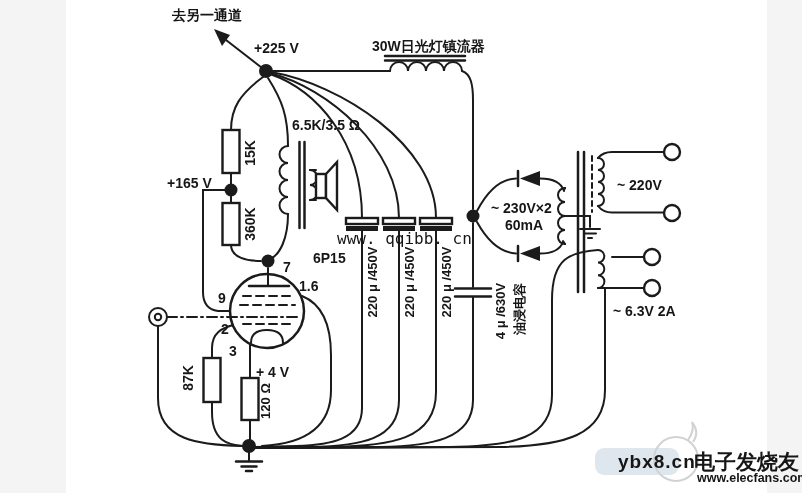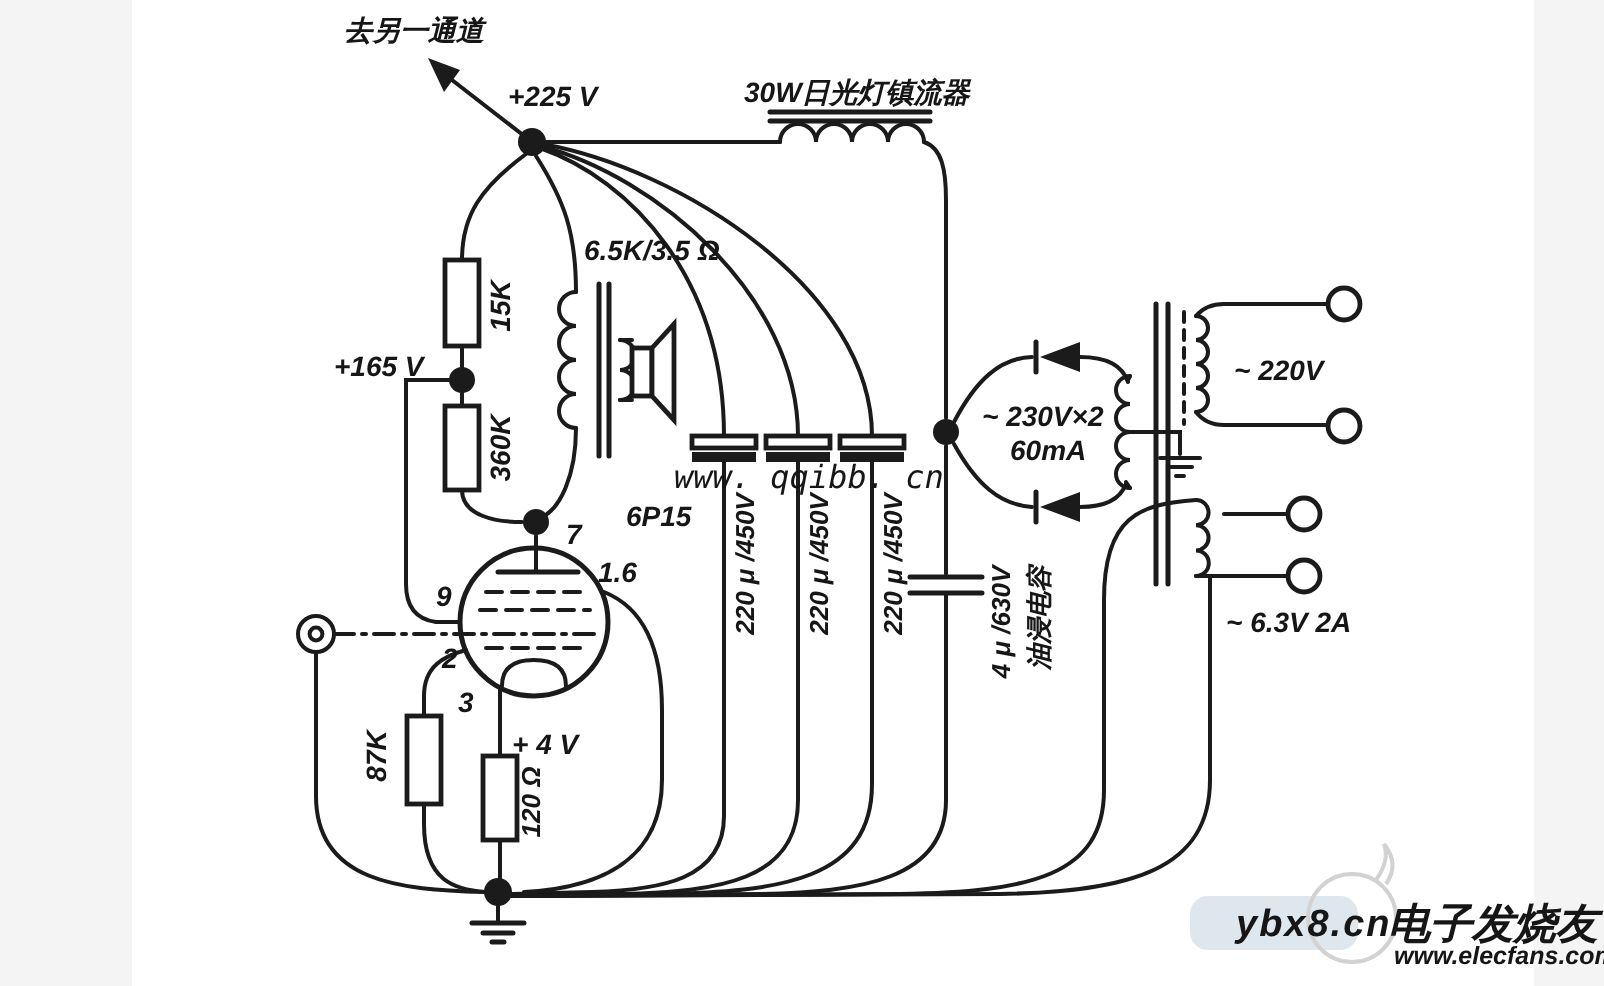--- a/index.html
+++ b/index.html
@@ -1,20 +1,19 @@
 <!DOCTYPE html>
 <html><head>
 <meta charset="utf-8">
 <style>
   html,body { margin:0; padding:0; }
   #stage {
     position:relative; width:802px; height:493px;
     background:#ffffff; overflow:hidden;
     font-family:"Liberation Sans","DejaVu Sans",sans-serif;
-    font-style:italic;
   }
   svg { position:absolute; left:0; top:0; }
   .w   { fill:none; stroke:#1b1b1b; stroke-width:2; stroke-linecap:round; }
   .w25 { fill:none; stroke:#1b1b1b; stroke-width:2.5; stroke-linecap:round; }
   .comp{ fill:#ffffff; stroke:#1b1b1b; stroke-width:2.4; }
   .blk { fill:#1b1b1b; stroke:none; }
   .dash    { stroke-dasharray:8 5; }
   .dashdot { stroke-dasharray:10 4 2 4; }
   .shield  { stroke-dasharray:5 4; }
   text { font-family:"Liberation Sans","DejaVu Sans",sans-serif;

